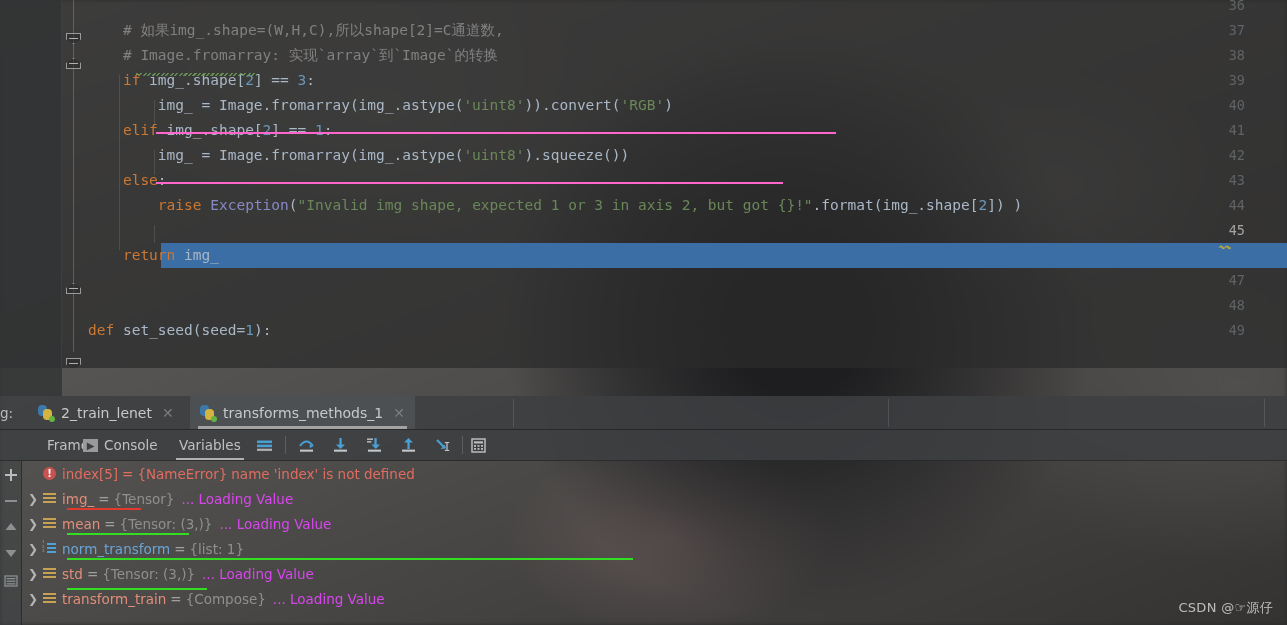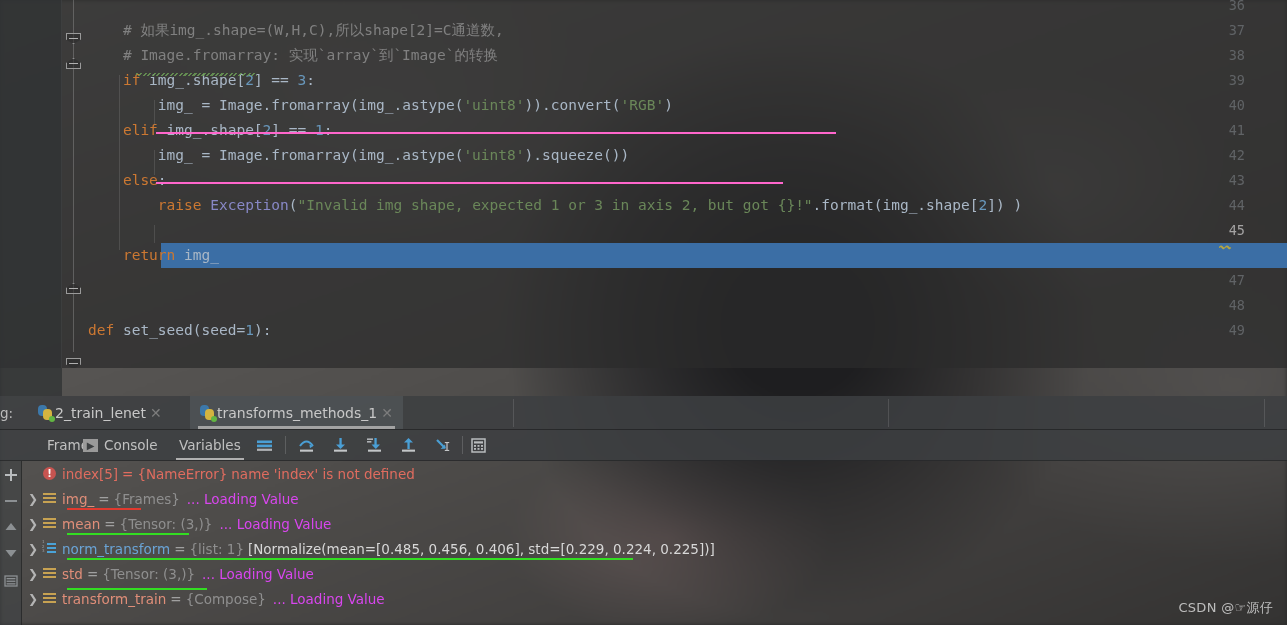--- a/index.html
+++ b/index.html
@@ -119,21 +119,21 @@
   #tabbar {
     position: absolute; left: 0; top: 0; width: 1287px; height: 34px;
     background: rgba(60,63,65,0.86);
     border-bottom: 1px solid rgba(0,0,0,.35);
   }
   #tabbar-title {
     position: absolute; left: 0; top: 9px; font-size: 13.5px; color: #bbbbbb;
   }
   .rtab {
     position: absolute; top: 0; height: 33px;
-    display: flex; align-items: center; gap: 1px;
+    display: flex; align-items: center; gap: 7px;
     padding: 0 10px; font-size: 14px; color: #c8c8c8;
   }
   .rtab.sel { background: rgba(81,85,88,0.75); }
   .rtab.sel::after {
     content: ""; position: absolute; left: 8px; right: 8px; bottom: 0;
     height: 3px; background: #a3a3a3;
   }
   .tabsep { position: absolute; top: 3px; width: 1px; height: 28px;
     background: rgba(255,255,255,.12); }
   .xbtn { color: #7d7d7d; font-size: 14px; margin-left: 3px; }
@@ -454,21 +454,21 @@
         </div>
         <div class="vrow" style="top: 25px;">
           <span class="chev">❯</span>
           <span class="vicon">
             <i></i>
             <i></i>
             <i></i>
           </span>
           <span class="vname">img_</span>
           <span class="veq">=</span>
-          <span class="vtype">{Frames}</span>
+          <span class="vtype">{Tensor}</span>
           <span class="vloading">... Loading Value</span>
         </div>
         <div class="uline" style="background: rgb(224, 58, 47); left: 44px; top: 47px; width: 74px;"></div>
         <div class="vrow" style="top: 50px;">
           <span class="chev">❯</span>
           <span class="vicon">
             <i></i>
             <i></i>
             <i></i>
           </span>
@@ -481,21 +481,20 @@
         <div class="vrow" style="top: 75px;">
           <span class="chev">❯</span>
           <span class="vicon list">
             <i></i>
             <i></i>
             <i></i>
           </span>
           <span class="vname blue">norm_transform</span>
           <span class="veq">=</span>
           <span class="vtype">{list: 1}</span>
-          <span class="vval">[Normalize(mean=[0.485, 0.456, 0.406], std=[0.229, 0.224, 0.225])]</span>
         </div>
         <div class="uline" style="background: rgb(51, 221, 34); left: 44px; top: 97px; width: 566px;"></div>
         <div class="vrow" style="top: 100px;">
           <span class="chev">❯</span>
           <span class="vicon">
             <i></i>
             <i></i>
             <i></i>
           </span>
           <span class="vname">std</span>

